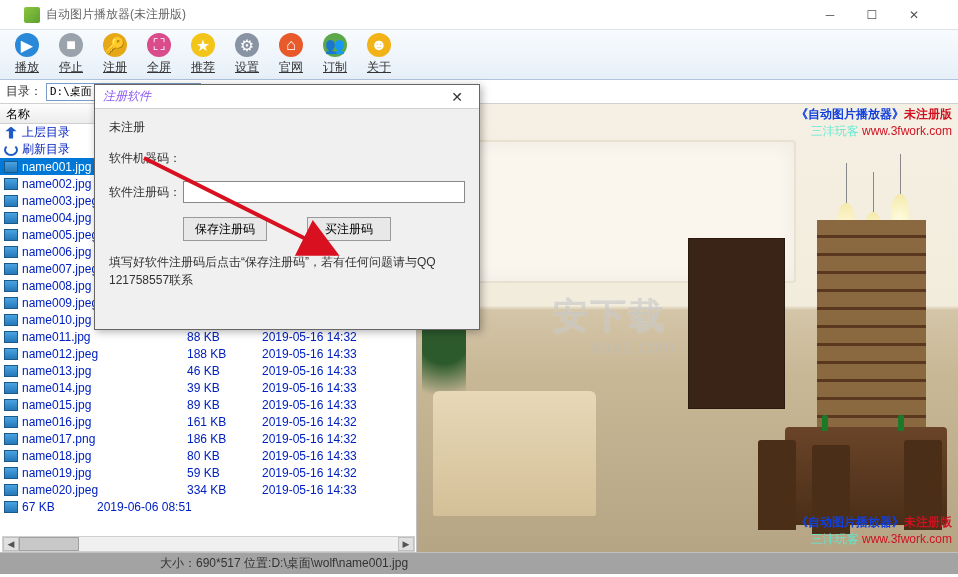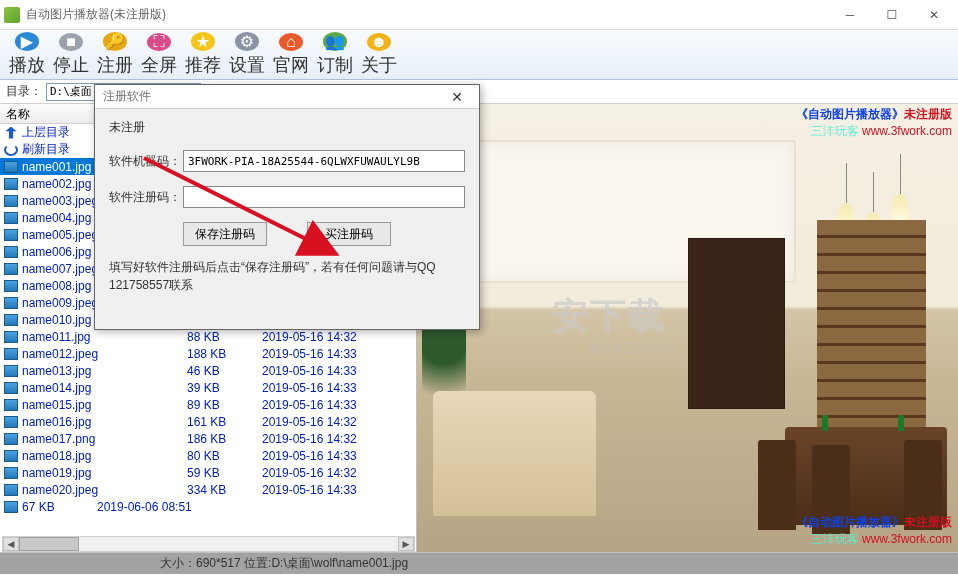--- a/index.html
+++ b/index.html
@@ -1,27 +1,27 @@
 <!DOCTYPE html>
 <html><head>
 <meta charset="utf-8">
 <style>
 * { margin: 0; padding: 0; box-sizing: border-box; font-family: "Microsoft YaHei", SimSun, sans-serif; font-size: 12px; }
 body { width: 958px; height: 577px; background: #fff; overflow: hidden; position: relative; }
 
-.titlebar { height: 30px; background: #fff; display: flex; align-items: center; padding: 0 4px; border-bottom: 1px solid #e0e0e0; }
+.titlebar { height: 30px; background: #fff; display: flex; align-items: center; padding: 0 24px; border-bottom: 1px solid #e0e0e0; }
 .titlebar .app-icon { width: 16px; height: 16px; background: linear-gradient(135deg,#8cc63f,#5ba02e); border-radius: 2px; margin-right: 6px; }
 .titlebar .title { color: #666; flex: 1; }
 .titlebar .win-btns { display: flex; gap: 2px; }
 .titlebar .win-btn { width: 40px; height: 26px; display: flex; align-items: center; justify-content: center; color: #555; }
 
 .toolbar { height: 50px; background: linear-gradient(#f8fbfe,#e6eff8); border-bottom: 1px solid #b0c4de; display: flex; align-items: center; padding: 2px 6px; gap: 2px; }
 .tool-btn { width: 42px; height: 46px; display: flex; flex-direction: column; align-items: center; justify-content: center; gap: 2px; cursor: pointer; border: 1px solid transparent; border-radius: 3px; }
 .tool-btn .ico { width: 24px; height: 24px; border-radius: 50%; display: flex; align-items: center; justify-content: center; font-size: 16px; color: #fff; }
-.tool-btn .lbl { font-size: 18px; color: #333; }
+.tool-btn .lbl { font-size: 12px; color: #333; text-decoration: underline; }
 
 .dirbar { height: 24px; display: flex; align-items: center; padding: 2px 6px; gap: 4px; border-bottom: 1px solid #d0d0d0; }
 .dirbar .lbl { color: #333; }
 .dirbar input { flex: 0 0 60px; height: 18px; border: 1px solid #7a9cc6; background: #fff; padding: 0 3px; font-family: monospace; font-size: 11px; }
 
 .main { display: flex; height: 448px; justify-content: center; }
 .file-pane { width: 417px; border-right: 1px solid #c0c0c0; display: flex; flex-direction: column; background: #fff; }
 .file-header { height: 20px; background: linear-gradient(#fdfdfd,#ececec); border-bottom: 1px solid #d0d0d0; display: flex; }
 .file-header .col { padding: 2px 6px; border-right: 1px solid #d8d8d8; }
 .file-list { flex: 1; overflow-y: auto; font-family: "SimSun", monospace; font-size: 12px; }
@@ -55,21 +55,21 @@
 .ov-line1 { color: #1040e0; font-weight: bold; font-size: 13px; }
 .ov-line1 .red { color: #d01020; }
 .ov-line2 { color: #d01020; font-size: 12px; }
 .ov-line2 .blue { color: #5eead4; }
 
 .statusbar { height: 22px; border-top: 1px solid #c0c0c0; background: #a3a3a3; display: flex; align-items: center; padding: 0 160px; font-family: monospace; font-size: 11px; color: #333; }
 
 
 .dialog { position: absolute; left: 94px; top: 84px; width: 386px; height: 246px; background: #f0f0f0; border: 1px solid #666; box-shadow: 2px 2px 8px rgba(0,0,0,0.3); display: flex; flex-direction: column; }
 .dlg-title { height: 24px; background: #fff; display: flex; align-items: center; padding: 0 8px; border-bottom: 1px solid #d0d0d0; }
-.dlg-title .t { flex: 1; color: #737373; }
+.dlg-title .t { flex: 1; color: #8b5cf6; font-style: italic; }
 .dlg-title .x { width: 28px; height: 20px; display: flex; align-items: center; justify-content: center; font-size: 14px; color: #333; }
 .dlg-body { flex: 1; padding: 10px 14px; color: #333; }
 .dlg-body .status { margin-bottom: 14px; }
 .dlg-row { display: flex; align-items: center; margin-bottom: 14px; }
 .dlg-row .rlbl { width: 74px; }
 .dlg-row input { flex: 1; height: 22px; border: 1px solid #888; background: #fff; padding: 0 4px; font-family: monospace; font-size: 11px; }
 .dlg-btns { display: flex; gap: 40px; justify-content: center; margin-bottom: 12px; }
 .dlg-btns button { width: 84px; height: 24px; background: #e8e8e8; border: 1px solid #999; cursor: pointer; }
 .dlg-help { line-height: 1.5; }
 
@@ -322,21 +322,20 @@
 
 <div class="dialog">
   <div class="dlg-title">
     <span class="t">注册软件</span>
     <span class="x">✕</span>
   </div>
   <div class="dlg-body">
     <div class="status">未注册</div>
     <div class="dlg-row">
       <span class="rlbl">软件机器码：</span>
-      <input type="text" value="3FWORK-PIA-18A25544-6QLWXFUWAULYL9B" style="">
     </div>
     <div class="dlg-row">
       <span class="rlbl">软件注册码：</span>
       <input type="text" value="" style="">
     </div>
     <div class="dlg-btns">
       <button>保存注册码</button>
       <button>买注册码</button>
     </div>
     <div class="dlg-help">填写好软件注册码后点击“保存注册码”，若有任何问题请与QQ 121758557联系</div>

